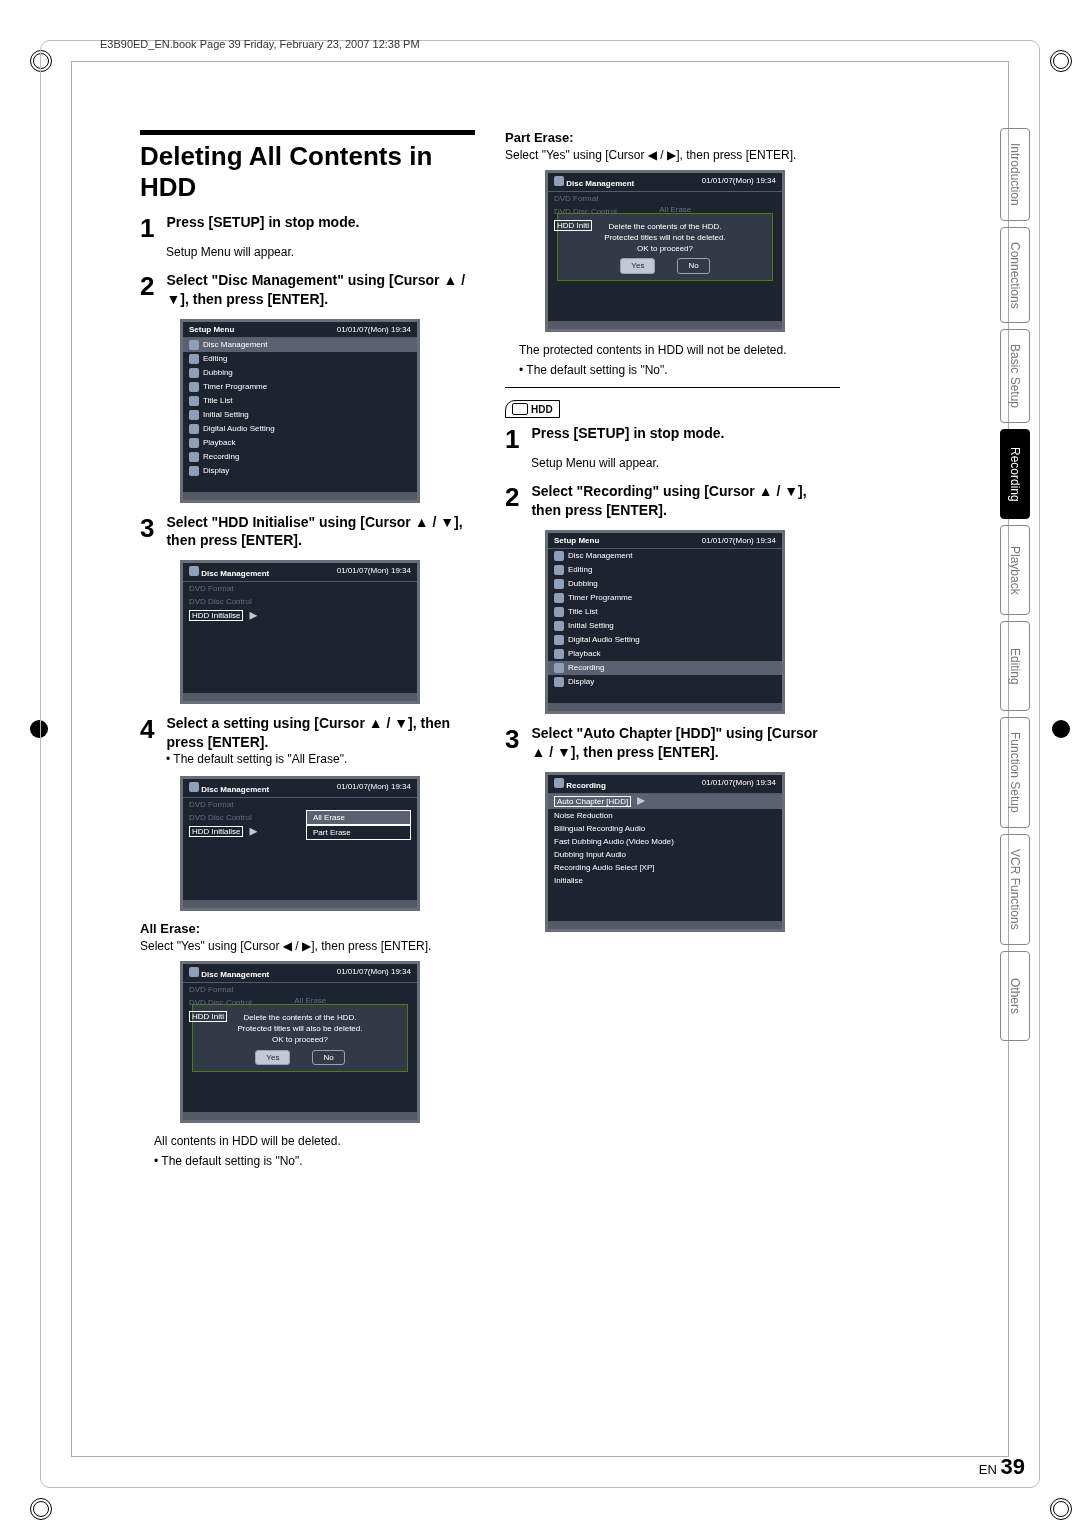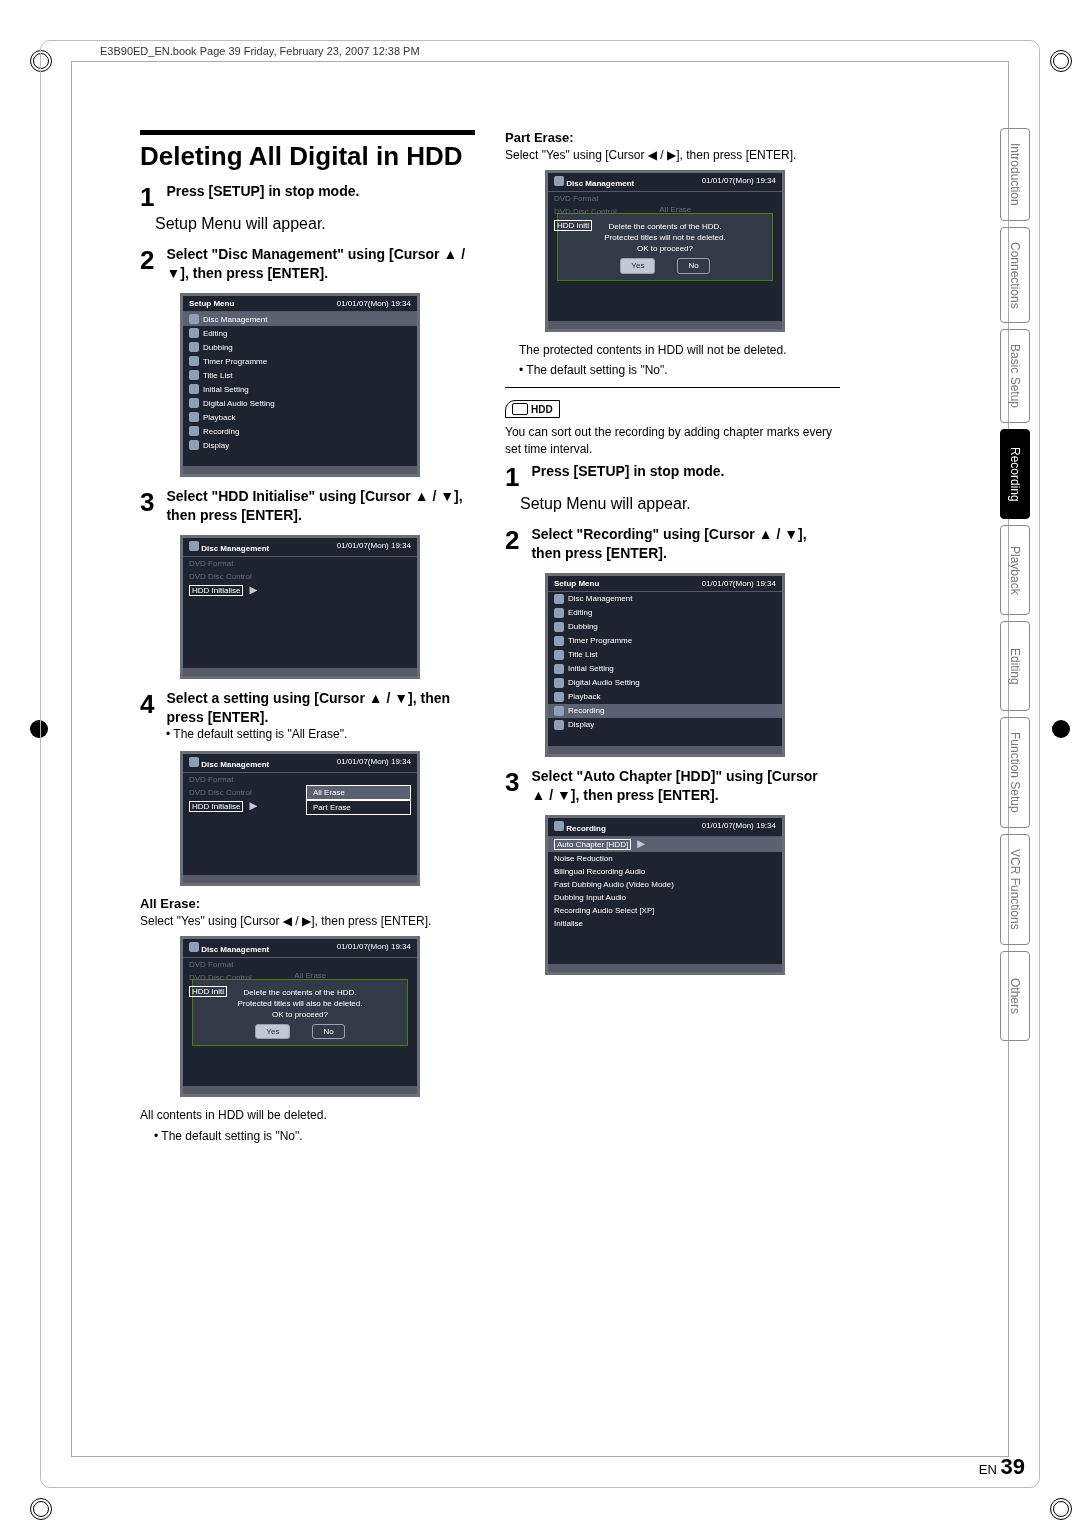--- a/index.html
+++ b/index.html
@@ -18,21 +18,21 @@
     border-radius: 10px;
     padding: 20px 40px 20px 40px;
   }
   .inner-frame {
     position: absolute;
     left: 30px; right: 30px; top: 20px; bottom: 30px;
     border: 1px solid #aaa;
   }
   .bookmark-line {
     position: absolute;
-    top: 45px; left: 100px;
+    top: 38px; left: 100px;
     font-size: 11px;
     color: #333;
   }
   .reg-marks {
     position: absolute;
     width: 22px; height: 22px;
     border-radius: 50%;
     border: 4px double #000;
   }
   .reg-tl { top: 50px; left: 30px; }
@@ -61,21 +61,21 @@
     height: 5px; background: #000; margin-bottom: 6px;
   }
   h1.title {
     font-size: 26px; font-weight: bold; margin-bottom: 10px;
   }
   .stepnum {
     font-size: 26px; font-weight: bold; display: inline-block; width: 22px; vertical-align: top;
   }
   .step { margin-bottom: 10px; }
   .step-head { font-size: 14px; font-weight: bold; display: inline-block; width: 300px; vertical-align: top; line-height: 1.35; }
-  .step-sub { font-size: 16px; margin-left: 15px; line-height: 1.4; }
+  .step-sub { font-size: 12px; margin-left: 26px; line-height: 1.4; }
   .bullet { font-size: 12px; margin-left: 26px; }
   .panel {
     width: 240px;
     background: #1e2330;
     color: #fff;
     border: 3px solid #6a6e78;
     margin: 6px 0 10px 40px;
     font-size: 8px;
   }
   .panel-title {
@@ -161,21 +161,21 @@
   <div class="inner-frame"></div>
 </div>
 
 <div class="bookmark-line">E3B90ED_EN.book  Page 39  Friday, February 23, 2007  12:38 PM</div>
 
 <div class="content">
   <div class="columns">
 
     <div class="col">
       <div class="rule"></div>
-      <h1 class="title">Deleting All Digital in HDD</h1>
+      <h1 class="title">Deleting All Contents in HDD</h1>
 
       <div class="step">
         <span class="stepnum">1</span>
         <span class="step-head">Press [SETUP] in stop mode.</span>
         <div class="step-sub">Setup Menu will appear.</div>
       </div>
 
       <div class="step">
         <span class="stepnum">2</span>
         <span class="step-head">Select "Disc Management" using [Cursor ▲ / ▼], then press [ENTER].</span>
@@ -323,21 +323,21 @@
           <div>OK to proceed?</div>
           <div class="dialog-btns">
             <div class="dbtn sel">Yes</div>
             <div class="dbtn">No</div>
           </div>
         </div>
         <div style="height:36px"></div>
         <div class="panel-footer"></div>
       </div>
 
-      <div class="small-txt" style="margin-left:0;">All contents in HDD will be deleted.</div>
+      <div class="small-txt" style="margin-left:14px;">All contents in HDD will be deleted.</div>
       <div class="small-txt" style="margin-left:14px;">• The default setting is "No".</div>
     </div>
 
     <div class="col">
       <div class="small-hdr">Part Erase:</div>
       <div class="small-txt">Select "Yes" using [Cursor ◀ / ▶], then press [ENTER].</div>
 
       
       <div class="panel">
         <div class="panel-title">
@@ -375,21 +375,20 @@
         <div class="panel-footer"></div>
       </div>
       <div class="small-txt" style="margin-left:14px;">The protected contents in HDD will not be deleted.</div>
       <div class="small-txt" style="margin-left:14px;">• The default setting is "No".</div>
 
       <div style="border-top:1px solid #000; margin:8px 0;"></div>
 
       <div class="hdd-icon">
           <span>HDD</span>
         </div>
-      <div class="small-txt">You can sort out the recording by adding chapter marks every set time interval.</div>
 
       <div class="step">
         <span class="stepnum">1</span>
         <span class="step-head">Press [SETUP] in stop mode.</span>
         <div class="step-sub">Setup Menu will appear.</div>
       </div>
 
       <div class="step">
         <span class="stepnum">2</span>
         <span class="step-head">Select "Recording" using [Cursor ▲ / ▼], then press [ENTER].</span>

